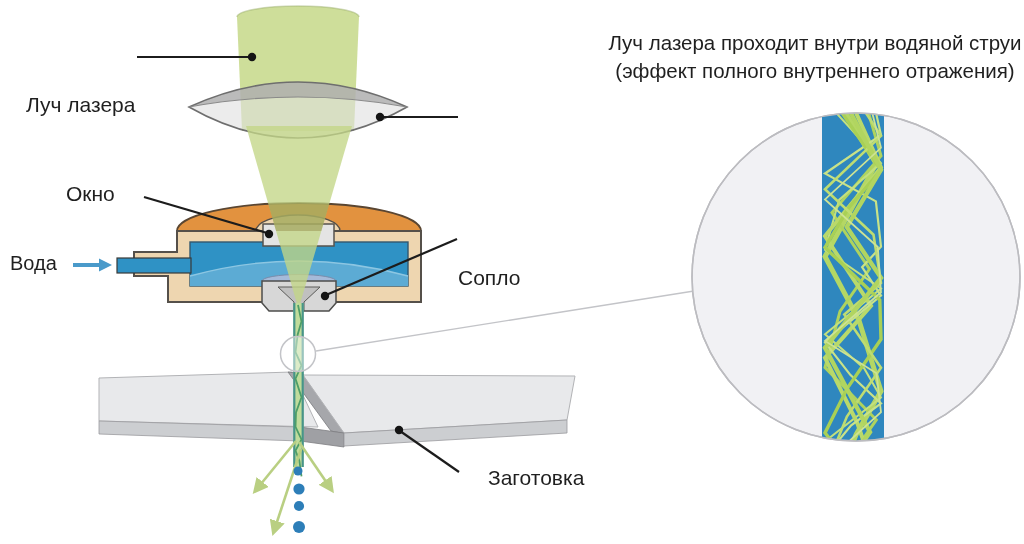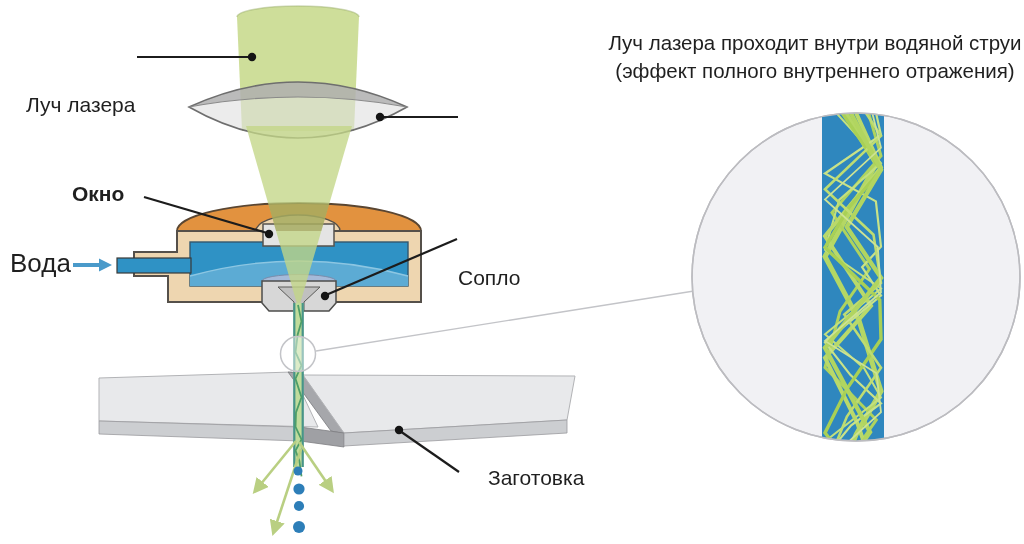--- a/index.html
+++ b/index.html
@@ -129,22 +129,22 @@
             <polyline points="860.0,104.0 881.0,135.9 825.0,189.2 873.5,234.7 881.0,282.9 844.3,314.5 881.0,367.7 846.9,416.6 825.0,470.4" fill="none" stroke="#bedc72" stroke-width="2.6"></polyline>
             <polyline points="846.0,104.0 881.0,169.7 846.8,226.9 881.0,277.8 825.0,347.8 870.0,432.0 825.0,497.1" fill="none" stroke="#b1d560" stroke-width="4.4"></polyline>
             <polyline points="870.0,104.0 881.0,147.8 825.0,199.4 877.8,247.0 881.0,292.3 825.0,340.9 876.5,373.3 881.0,412.1 825.0,463.3" fill="none" stroke="#cde394" stroke-width="1.8"></polyline>
           </g>
     </g>
     <circle cx="856" cy="277" r="164" fill="none" stroke="#bcbcc0" stroke-width="1.5"></circle>
   </g>
 </svg>
 
 <div class="lbl" style="left:26px;top:46px;margin-top:47px;">Луч лазера</div>
-<div class="lbl" style="left:72px;top:182px;font-weight:bold;">Окно</div>
-<div class="lbl" style="left:10px;top:252px;font-size:26px;">Вода</div>
+<div class="lbl" style="left:66px;top:182px;">Окно</div>
+<div class="lbl" style="left:10px;top:252px;font-size:20px;">Вода</div>
 <div class="lbl" style="left:458px;top:242px;margin-top:24px;">Сопло</div>
 <div class="lbl" style="left:488px;top:466px;">Заготовка</div>
 
 <div class="caption">
   <div>Луч лазера проходит внутри водяной струи</div>
   <div>(эффект полного внутреннего отражения)</div>
 </div>
 
 </div>
 

